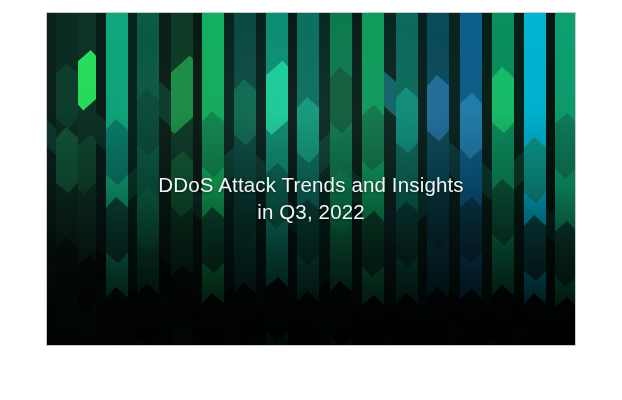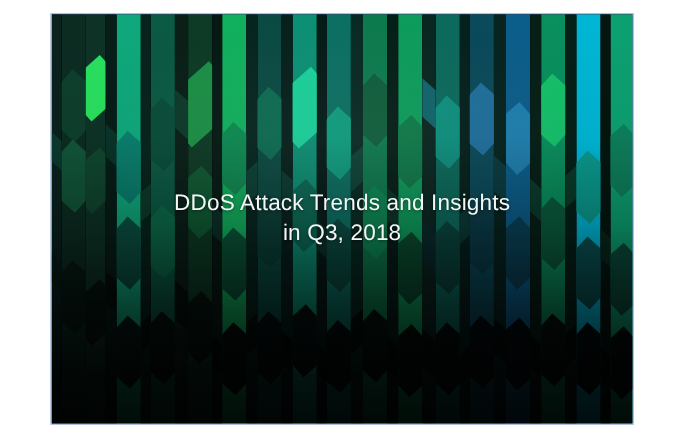--- a/index.html
+++ b/index.html
@@ -20,24 +20,24 @@
     height: 400px;
     background: #ffffff;
   }
 
   
   #slide-frame {
     position: absolute;
     left: 46px;
     top: 12px;
     width: 530px;
-    height: 374px;
+    height: 334px;
     border: 1px solid #c9c9c9;
     box-sizing: border-box;
-    background: #3b82f6;
+    background: #c2410c;
     overflow: hidden;
   }
 
   #slide-art {
     position: absolute;
     inset: 0;
     overflow: hidden;
     background: #030c09;
   }
 
@@ -294,18 +294,18 @@
           <div class="band l" style="top: 220px; height: 46px; background: rgb(10, 76, 60);"></div>
           <div class="band l" style="top: 296px; height: 46px; background: rgb(4, 15, 13);"></div>
         </div>
       </div>
 
     <div id="dark-veil"></div>
     <div id="glow-veil"></div>
 
     <div id="title-block">
       <span class="title-line">DDoS Attack Trends and Insights</span>
-      <span class="title-line">in Q3, 2018</span>
+      <span class="title-line">in Q3, 2022</span>
     </div>
 
   </div>
 
 </div>
 
 </body></html>

